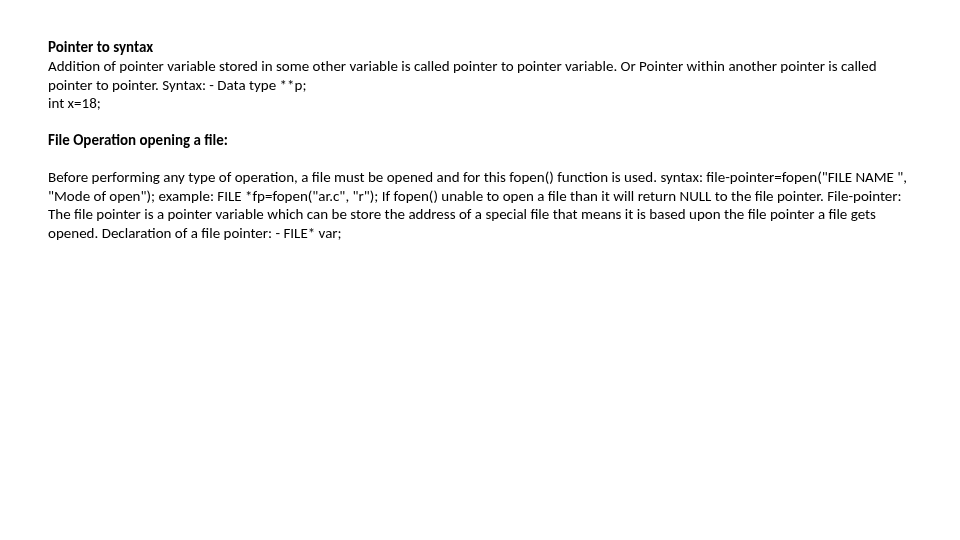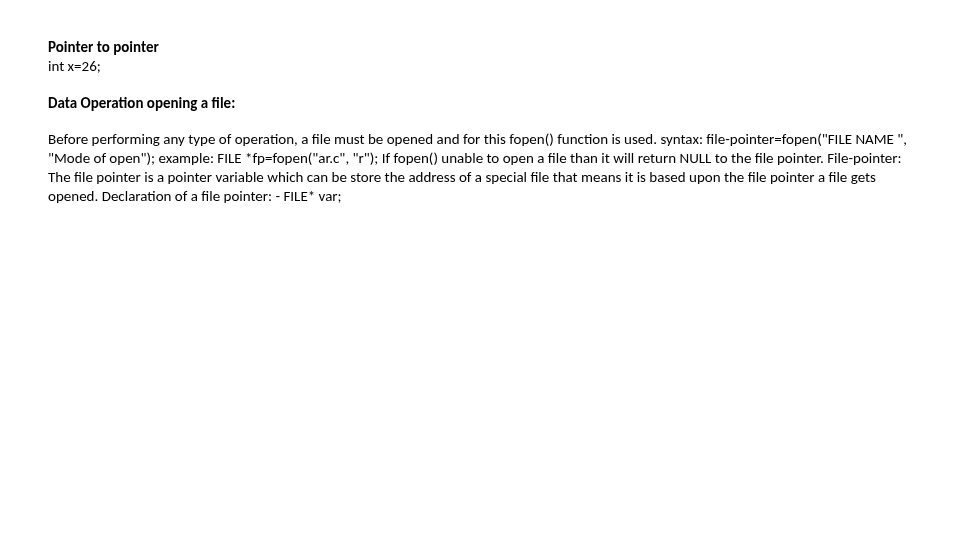--- a/index.html
+++ b/index.html
@@ -28,25 +28,26 @@
   .line {
     display: block;
   }
 </style>
 </head>
 <body>
 
 <div class="page">
 
   <div class="block1">
-    <span class="bold line">Pointer to pointer</span>
-    <span class="line">int x=26;</span>
+    <span class="bold line">Pointer to syntax</span>
+    <span>Addition of pointer variable stored in some other variable is called pointer to pointer variable. Or Pointer within another pointer is called pointer to pointer. Syntax: - Data type **p;</span>
+    <span class="line">int x=18;</span>
   </div>
 
   <div class="block2">
-    <span class="bold">Data Operation opening a file:</span>
+    <span class="bold">File Operation opening a file:</span>
   </div>
 
   <div>
     <span>Before performing any type of operation, a file must be opened and for this fopen() function is used. syntax: file-pointer=fopen("FILE NAME ", "Mode of open"); example: FILE *fp=fopen("ar.c", "r"); If fopen() unable to open a file than it will return NULL to the file pointer. File-pointer: The file pointer is a pointer variable which can be store the address of a special file that means it is based upon the file pointer a file gets opened. Declaration of a file pointer: - FILE* var;</span>
   </div>
 
 </div>
 
 </body></html>

